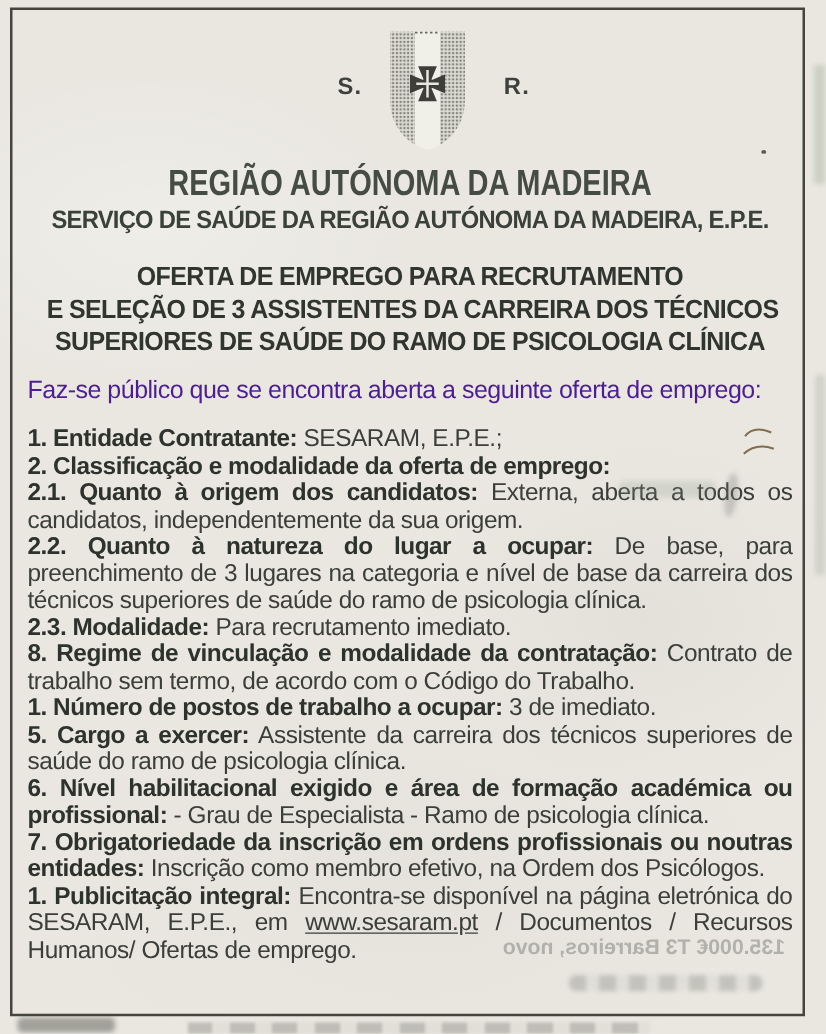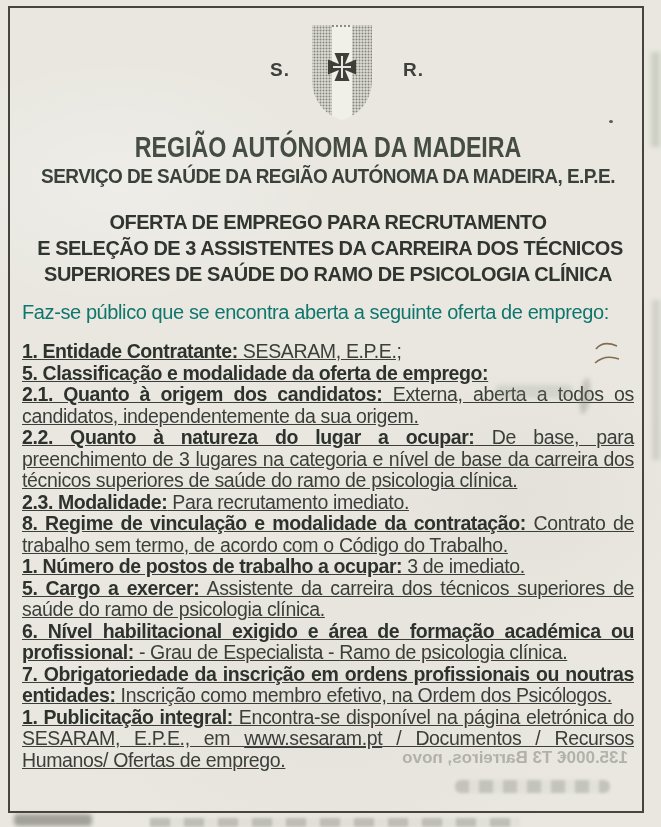--- a/index.html
+++ b/index.html
@@ -32,25 +32,25 @@
     margin-top:1px;text-align:center;font-weight:bold;font-size:20px;color:#3a403a;
     transform:scaleX(0.95);letter-spacing:-0.6px;white-space:nowrap;
   }
   
   .headline{margin-top:21px;}
   .headline div{
     text-align:center;font-weight:bold;font-size:21px;line-height:26px;color:#31352f;
     transform:scaleX(0.95);letter-spacing:-0.5px;white-space:nowrap;
   }
   
-  .intro{margin-top:14px;font-size:20px;color:#0f766e;letter-spacing:-0.4px;}
+  .intro{margin-top:14px;font-size:20px;color:#4c1d95;letter-spacing:-0.4px;}
   .body-block{margin-top:17px;}
   .body-block p.item{
     margin:0;font-size:19.5px;line-height:21.5px;color:#3b3e39;
-    text-align:justify;letter-spacing:-0.35px;text-decoration:underline;
+    text-align:justify;letter-spacing:-0.35px;
   }
   .body-block p.item b{color:#2e322d;letter-spacing:-0.4px;}
   .plink{text-decoration:underline;text-underline-offset:2px;margin-top:12px;}
   
   .ghost-1{
     position:absolute;left:428px;top:748px;width:200px;
     transform:scaleX(-1);font-weight:bold;font-size:17px;
     color:rgba(100,106,98,.42);filter:blur(.6px);white-space:nowrap;
   }
   .ghost-2{position:absolute;left:455px;top:780px;width:155px;height:13px;
@@ -120,21 +120,21 @@
   <div class="headline">
     <div>OFERTA DE EMPREGO PARA RECRUTAMENTO</div>
     <div>E SELEÇÃO DE 3 ASSISTENTES DA CARREIRA DOS TÉCNICOS</div>
     <div>SUPERIORES DE SAÚDE DO RAMO DE PSICOLOGIA CLÍNICA</div>
   </div>
 
   <div class="intro">Faz-se público que se encontra aberta a seguinte oferta de emprego:</div>
 
   <div class="body-block">
       <p class="item"><b>1. Entidade Contratante:</b> SESARAM, E.P.E.;</p>
-      <p class="item"><b>5. Classificação e modalidade da oferta de emprego:</b></p>
+      <p class="item"><b>2. Classificação e modalidade da oferta de emprego:</b></p>
       <p class="item"><b>2.1. Quanto à origem dos candidatos:</b> Externa, aberta a todos os candidatos, independentemente da sua origem.</p>
       <p class="item"><b>2.2. Quanto à natureza do lugar a ocupar:</b> De base, para preenchimento de 3 lugares na categoria e nível de base da carreira dos técnicos superiores de saúde do ramo de psicologia clínica.</p>
       <p class="item"><b>2.3. Modalidade:</b> Para recrutamento imediato.</p>
       <p class="item"><b>8. Regime de vinculação e modalidade da contratação:</b> Contrato de trabalho sem termo, de acordo com o Código do Trabalho.</p>
       <p class="item"><b>1. Número de postos de trabalho a ocupar:</b> 3 de imediato.</p>
       <p class="item"><b>5. Cargo a exercer:</b> Assistente da carreira dos técnicos superiores de saúde do ramo de psicologia clínica.</p>
       <p class="item"><b>6. Nível habilitacional exigido e área de formação académica ou profissional:</b> - Grau de Especialista - Ramo de psicologia clínica.</p>
       <p class="item"><b>7. Obrigatoriedade da inscrição em ordens profissionais ou noutras entidades:</b> Inscrição como membro efetivo, na Ordem dos Psicólogos.</p>
       <p class="item"><b>1. Publicitação integral:</b> Encontra-se disponível na página eletrónica do SESARAM, E.P.E., em <span class="plink">www.sesaram.pt</span> / Documentos / Recursos Humanos/ Ofertas de emprego.</p>
     </div>

